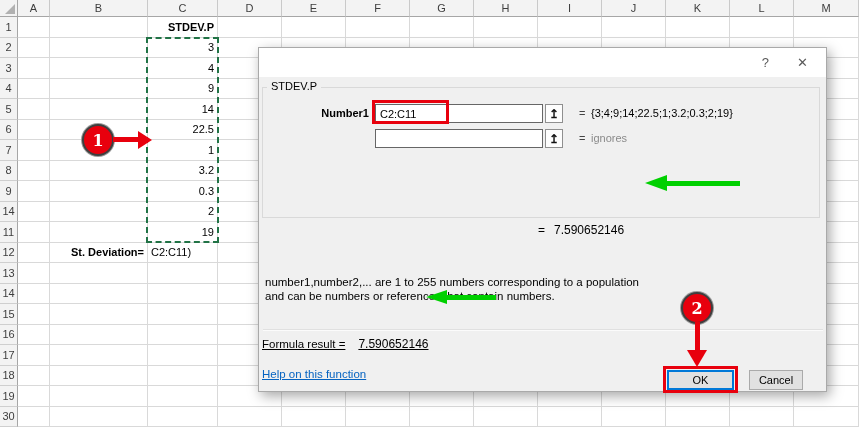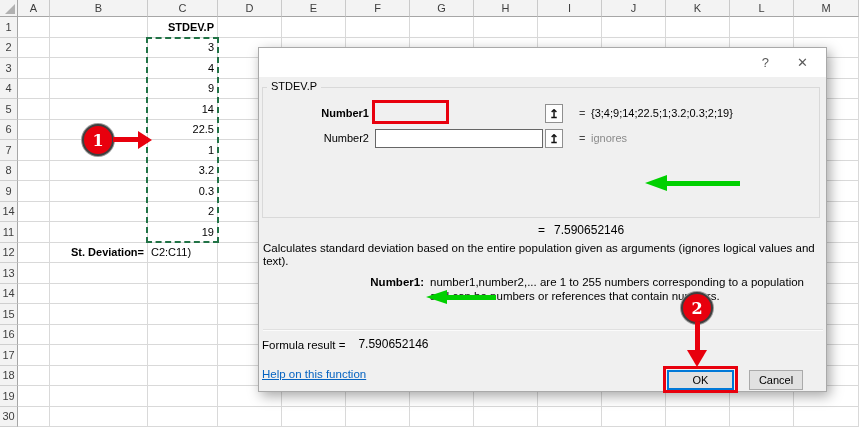--- a/index.html
+++ b/index.html
@@ -70,21 +70,21 @@
     line-height:13px; }
   #arg-help { position:absolute; left:0; top:228px; display:flex; font-size:11.5px;
     line-height:13.5px; }
   #arg-help-label { width:165px; text-align:right; font-weight:bold; flex:none; }
   #arg-help-text { margin-left:6px; width:382px; }
 
   #sep { position:absolute; left:4px; top:281px; width:560px; height:2px;
     border-top:1px solid #e0e0e0; border-bottom:1px solid #fbfbfb; }
 
   #formula-result { position:absolute; left:3px; top:289px; display:flex;
-    align-items:flex-end; font-size:11.5px; }
+    align-items:center; font-size:11.5px;text-decoration:underline; }
   #formula-result .val { margin-left:13px; font-size:12px; }
 
   #help-link { position:absolute; left:3px; top:320px; font-size:11.5px;
     color:var(--link-blue,#0563c1); text-decoration:underline; cursor:pointer; }
 
   .dlg-btn { position:absolute; top:322px; height:20px; background:#e1e1e1;
     font-family:inherit; font-size:11px; color:#000; display:flex; align-items:center;
     justify-content:center; cursor:default; }
   #ok-btn { left:408px; width:67px; border:2px solid var(--ok-blue,#0078d7); }
   #cancel-btn { left:490px; width:54px; border:1px solid #aaaaaa; }
@@ -471,45 +471,43 @@
       <span id="tb-icons">
         <span>?</span>
         <span>✕</span>
       </span>
     </div>
 
     <span id="fn-name">STDEV.P</span>
     <div id="groupbox"></div>
 
     <div class="arg-label bold" style="top:56px;">Number1</div>
+    <input class="arg-input" style="top: 56px;" value="C2:C11">
     <button class="picker-btn" style="top:56px;">
       <span>↥</span>
     </button>
     <span class="eq-sign" style="top:56px;">=</span>
     <span class="arg-result" style="top:56px;">{3;4;9;14;22.5;1;3.2;0.3;2;19}</span>
 
-    <div class="arg-label" style="top:81px;">Number2</div>
     <input class="arg-input" style="top: 81px;" value="">
     <button class="picker-btn" style="top:81px;">
       <span>↥</span>
     </button>
     <span class="eq-sign" style="top:81px;">=</span>
     <span class="arg-result placeholder" style="top:81px;">ignores</span>
 
     <div id="redbox-input"></div>
 
     <div id="mid-result">
       <span>=</span>
       <span>7.590652146</span>
     </div>
 
-    <div id="desc">Calculates standard deviation based on the entire population given as arguments (ignores logical values and text).</div>
 
     <div id="arg-help">
-      <span id="arg-help-label">Number1:</span>
       <span id="arg-help-text">number1,number2,... are 1 to 255 numbers corresponding to a population and can be numbers or references that contain numbers.</span>
     </div>
 
     <div id="sep"></div>
 
     <div id="formula-result">
       <span>Formula result =</span>
       <span class="val">7.590652146</span>
     </div>
 

